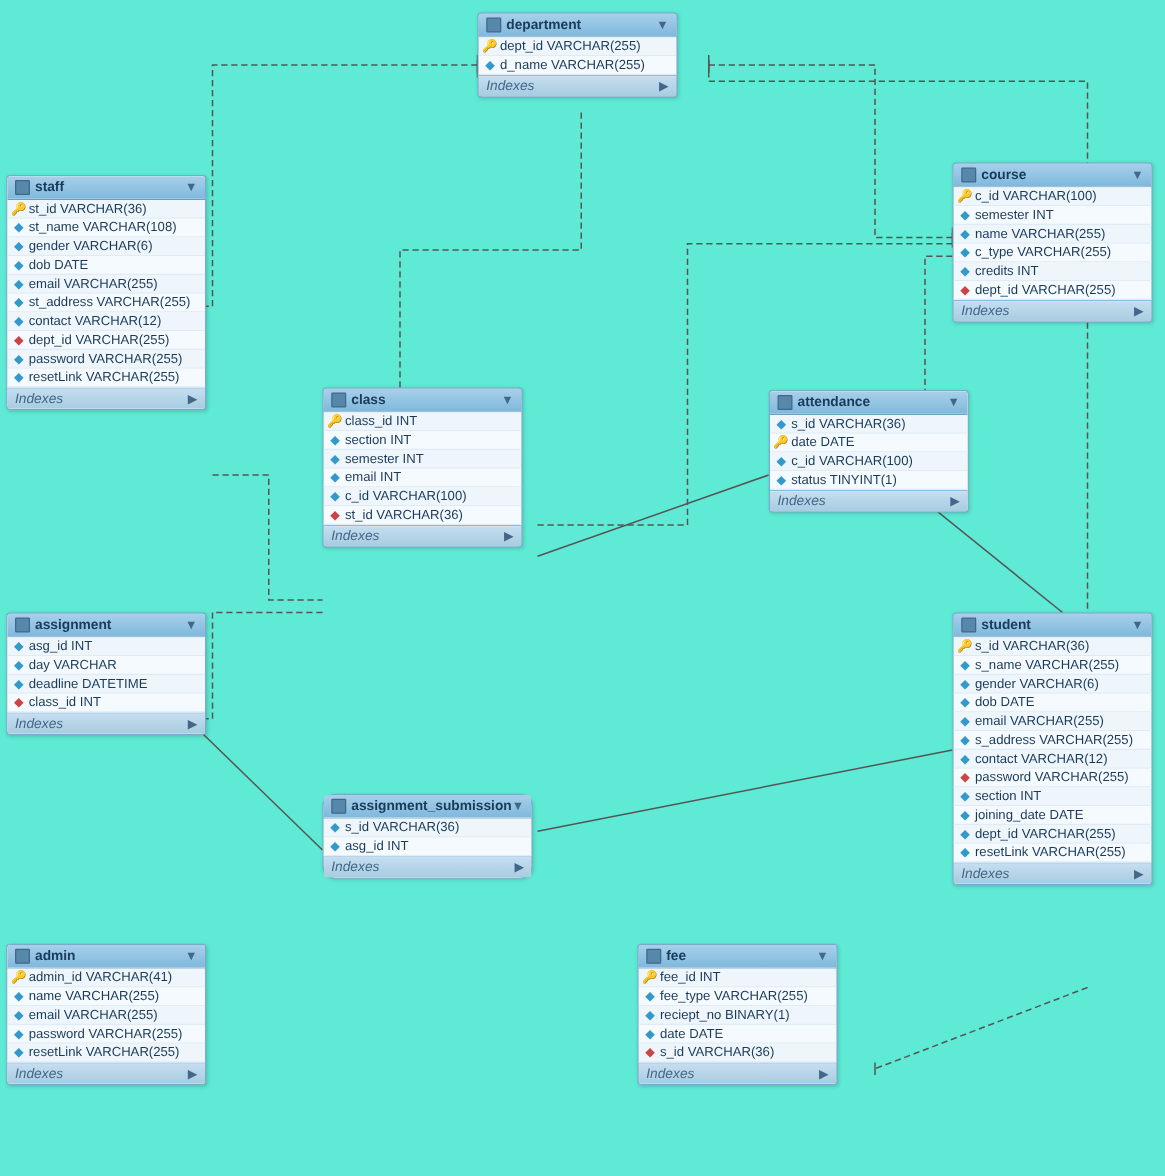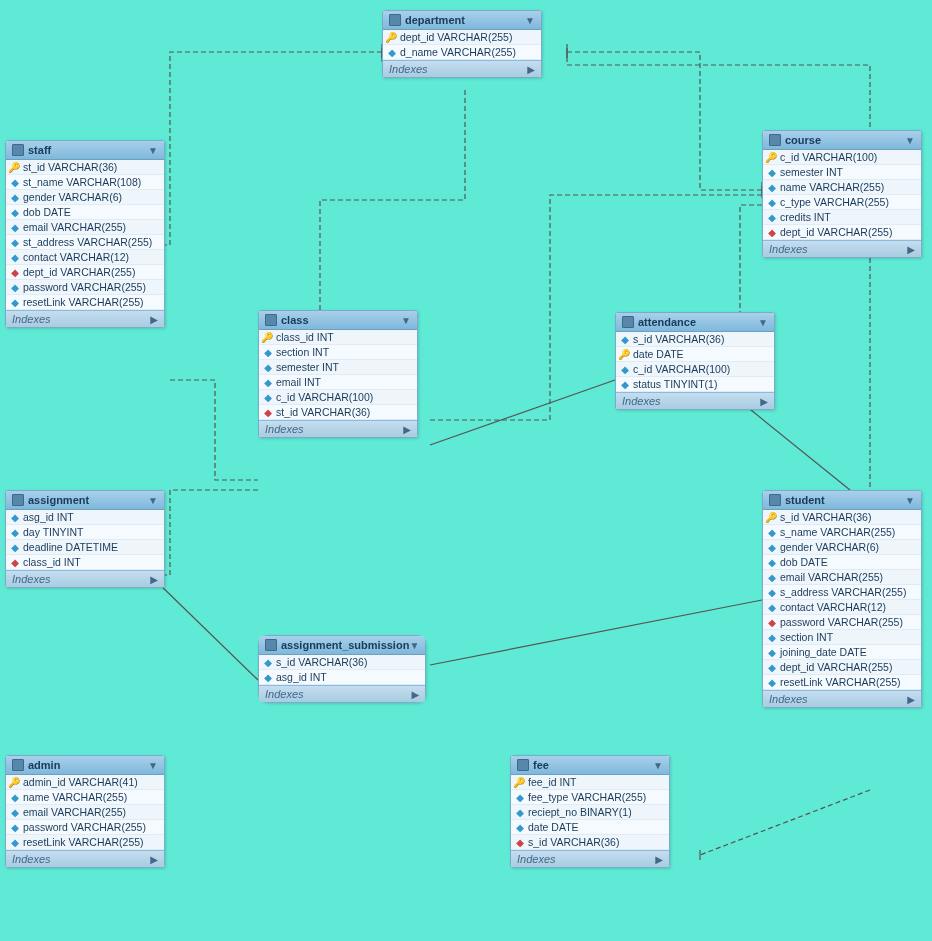--- a/index.html
+++ b/index.html
@@ -411,21 +411,21 @@
       <div class="table-field">
         <span class="field-icon">
           <span style="color:#3399cc;font-size:10px;">◆</span>
         </span>
         <span class="field-text">asg_id INT</span>
       </div>
       <div class="table-field">
         <span class="field-icon">
           <span style="color:#3399cc;font-size:10px;">◆</span>
         </span>
-        <span class="field-text">day TINYINT</span>
+        <span class="field-text">day VARCHAR</span>
       </div>
       <div class="table-field">
         <span class="field-icon">
           <span style="color:#3399cc;font-size:10px;">◆</span>
         </span>
         <span class="field-text">deadline DATETIME</span>
       </div>
       <div class="table-field">
         <span class="field-icon">
           <span style="color:#cc4444;font-size:10px;">◆</span>

